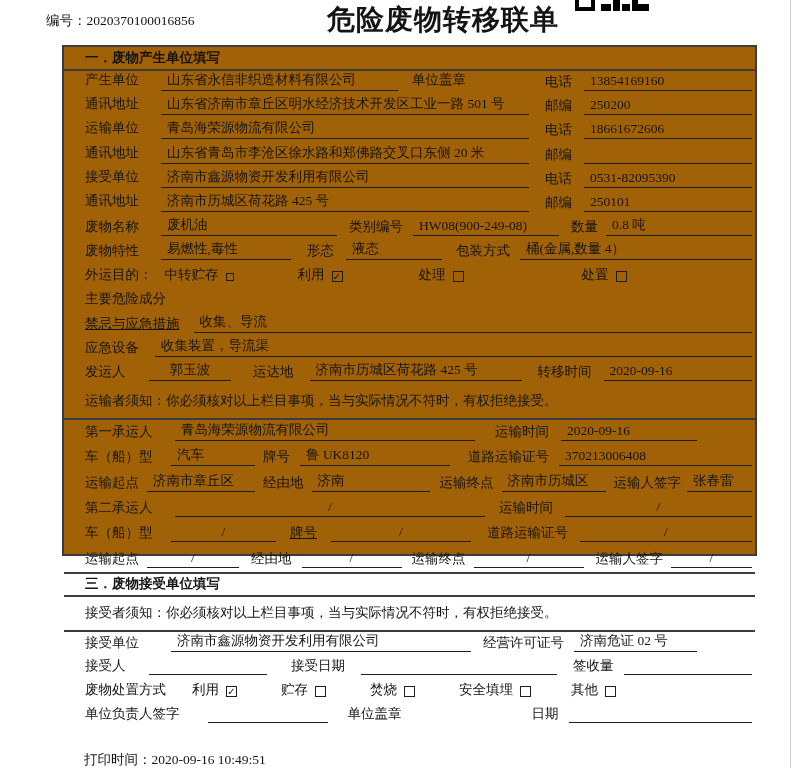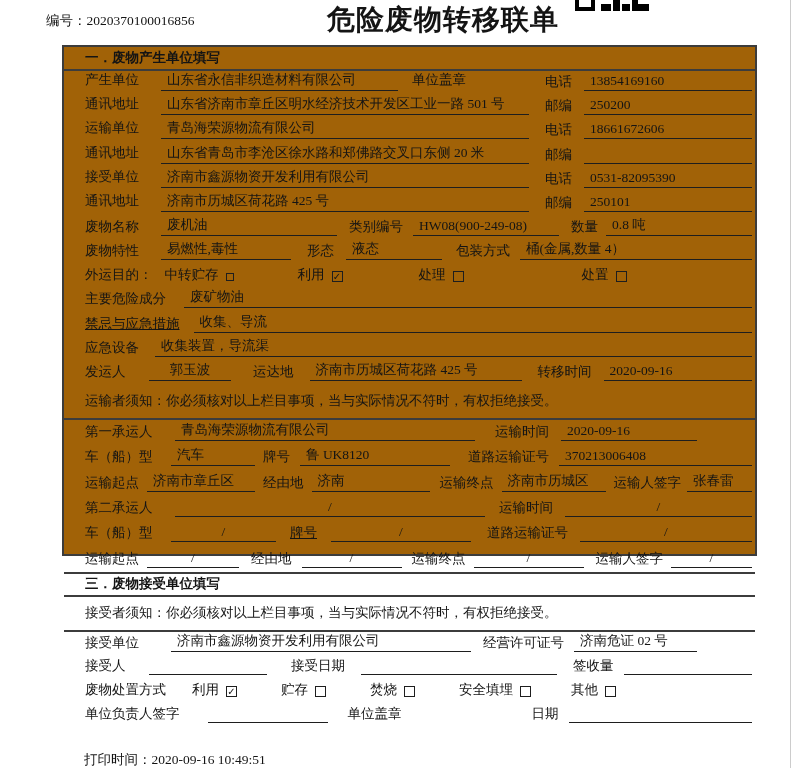--- a/index.html
+++ b/index.html
@@ -166,21 +166,20 @@
       <span class="lb ml64">利用</span>
       <span class="cb checked">✓</span>
       <span class="lb ml76">处理</span>
       <span class="cb"></span>
       <span class="lb ml118">处置</span>
       <span class="cb"></span>
     </div>
 
     <div class="r h1">
       <span class="lb mr18">主要危险成分</span>
-      <span class="ul fill">废矿物油</span>
     </div>
 
     <div class="r h1">
       <span class="lb mr14">禁忌与应急措施</span>
       <span class="ul fill">收集、导流</span>
     </div>
 
     <div class="r h1">
       <span class="lb mr16">应急设备</span>
       <span class="ul fill">收集装置，导流渠</span>

